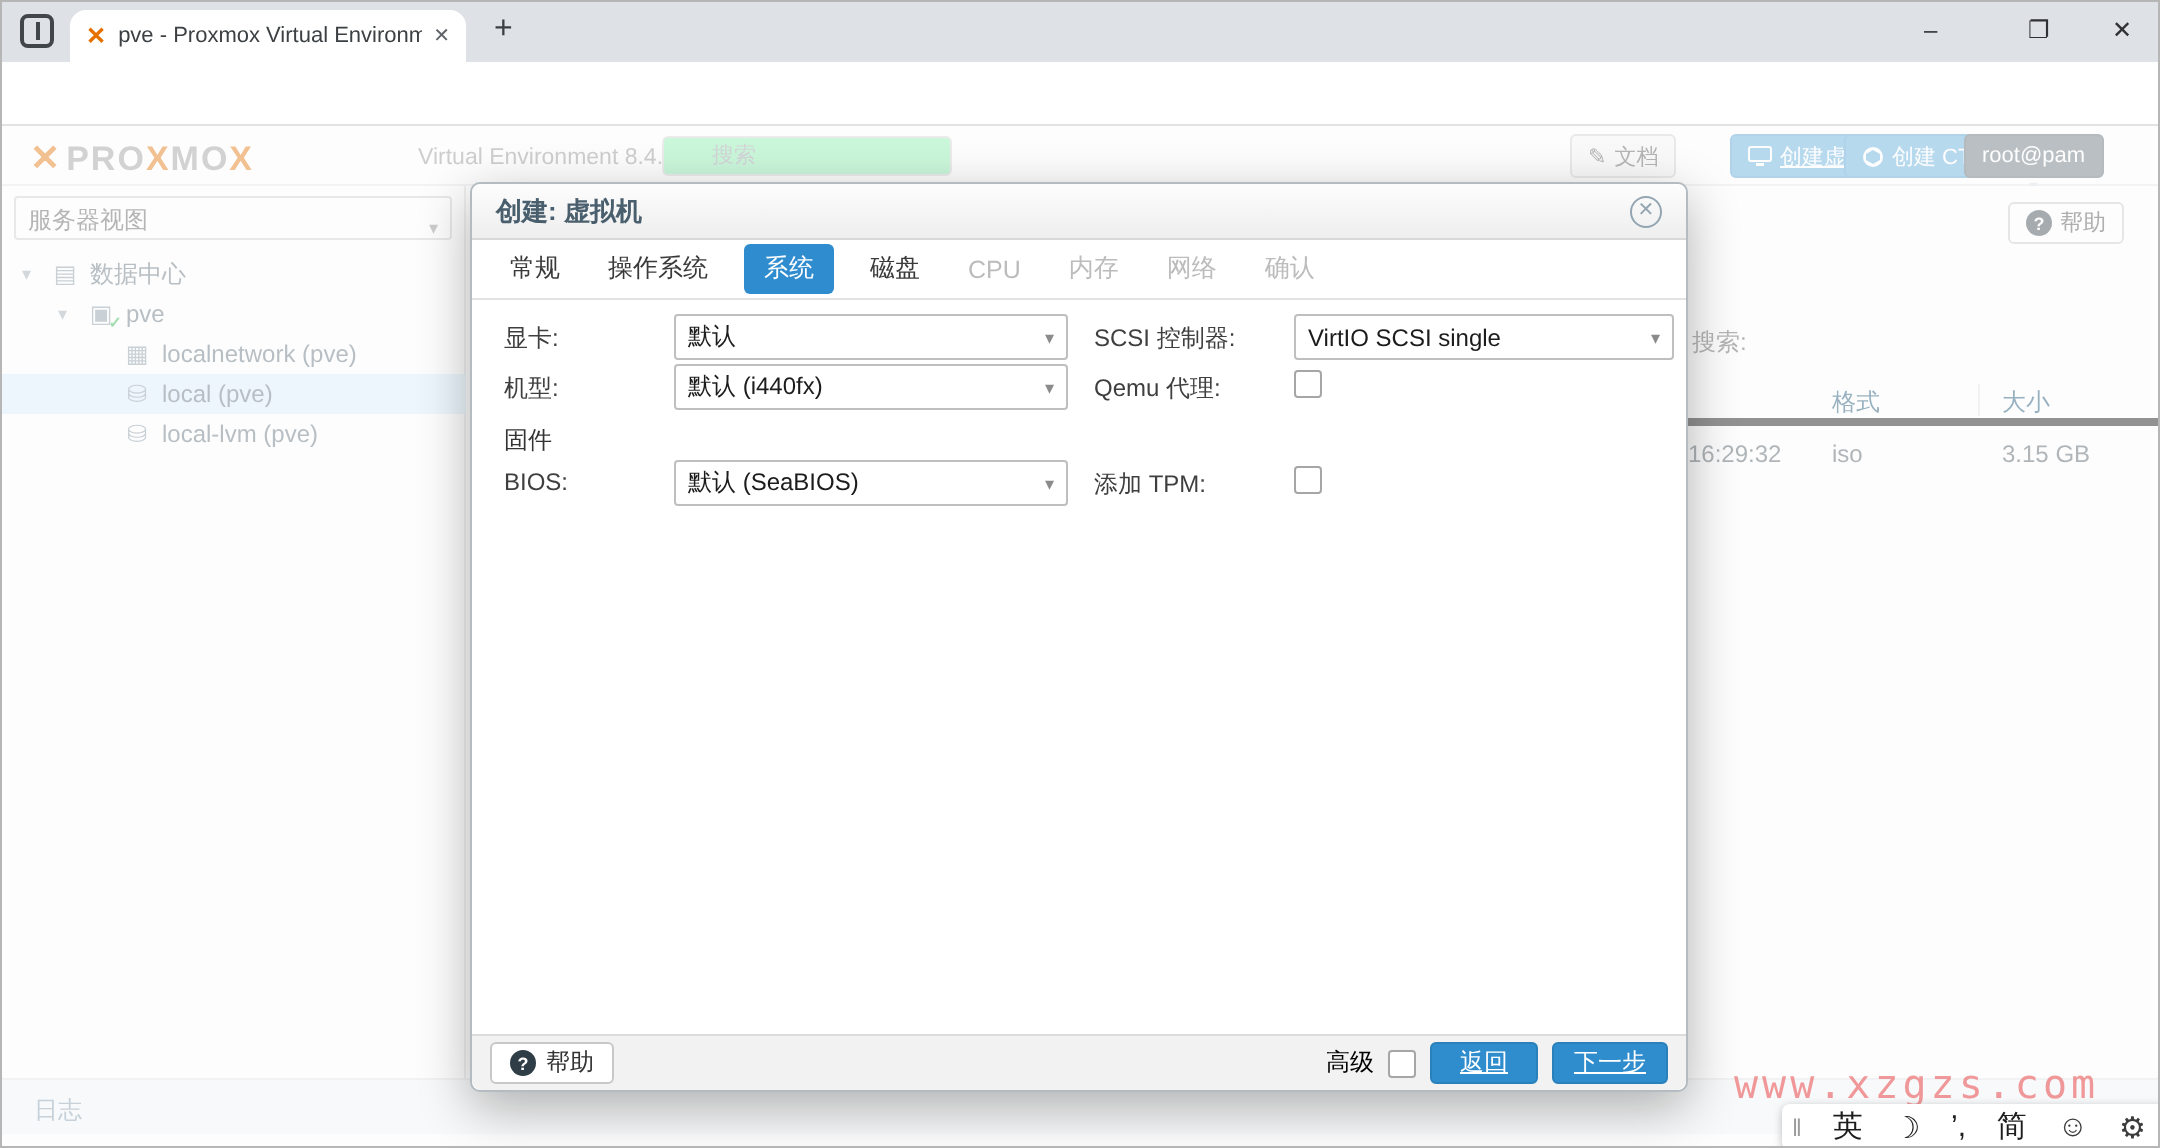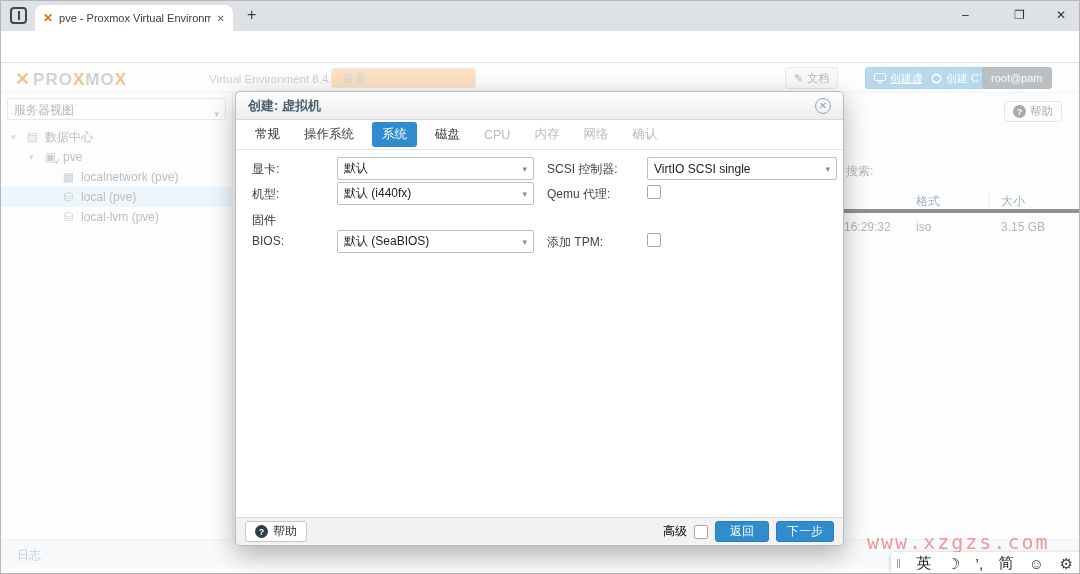--- a/index.html
+++ b/index.html
@@ -33,21 +33,21 @@
   .avatar .dot { position:absolute; right:-2px; top:-2px; width:7px; height:7px; border-radius:50%; background:#e13b30; border:1px solid #fff; }
   .copilot { position:absolute; left:1051px; top:37px; width:18px; height:18px; border-radius:50%; background:conic-gradient(#6a5cff,#2fb9f8,#37d39a,#ffb23e,#ff5ca0,#6a5cff); }
 
   
   .app { position:absolute; left:0; top:62px; width:1080px; height:512px; background:#fff; }
   .pve-header { position:absolute; left:0; top:0; width:1080px; height:30px; background:#fff; border-bottom:1px solid #e8e8e8; }
   .logo { position:absolute; left:14px; top:5px; font-weight:bold; font-size:17px; letter-spacing:1px; color:#9a9a9a; }
   .logo .ox { color:#e57000; }
   .logo .mark { font-size:18px; margin-right:2px; }
   .logo-sub { position:absolute; left:208px; top:10px; font-size:11.5px; color:#8f8f8f; white-space:nowrap; }
-  .hsearch { position:absolute; left:330px; top:5px; width:145px; height:20px; border:1px solid #d5d5d5; border-radius:3px; font-size:11px; padding:0 11px; color:#444; background:#fdba74; }
+  .hsearch { position:absolute; left:330px; top:5px; width:145px; height:20px; border:1px solid #d5d5d5; border-radius:3px; font-size:11px; padding:0 24px; color:#444; background:#86efac; }
   .hbtn { position:absolute; top:4px; height:22px; border-radius:3px; font-size:11px; display:flex; align-items:center; gap:4px; padding:0 8px; white-space:nowrap; }
   .hbtn.light { background:#f5f5f5; border:1px solid #cfcfcf; color:#555; }
   .hbtn.blue { background:#58a9dc; color:#fff; border:1px solid #4b9bd0; }
   .hbtn.dark { background:#5d6b75; color:#fff; border:1px solid #51606a; }
   .hbtn svg { display:block; }
 
   .sidebar { position:absolute; left:0; top:30px; width:232px; height:446px; background:#fff; border-right:1px solid #e0e0e0; }
   .viewsel { position:absolute; left:6px; top:5px; width:219px; height:22px; border:1px solid #cccccc; border-radius:2px; background:#fff; display:flex; align-items:flex-end; padding:0 6px; font-size:12px; color:#555; }
   .viewsel .arrow { margin-left:auto; }
   .tree { position:absolute; left:0; top:34px; width:232px; }
@@ -90,21 +90,21 @@
   .combo { position:absolute; height:23px; border:1px solid #bfbfbf; border-radius:2px; background:#fff; display:flex; align-items:center; padding:0 6px; font-size:12px; color:#1c1c1c; }
   .combo .arrow { margin-left:auto; }
   .arrow { font-size:9px; color:#8b8b8b; }
   .checkbox { position:absolute; width:14px; height:14px; border:1px solid #a6a6a6; border-radius:2px; background:#fff; }
   .sect { position:absolute; font-size:12px; color:#333; }
   .dlg-foot { position:absolute; left:0; bottom:0; width:100%; height:28px; background:#f2f2f2; border-top:1px solid #dcdcdc; border-radius:0 0 5px 5px; display:flex; align-items:center; padding:0 9px; gap:7px; }
   .fhelp { height:21px; border:1px solid #c8c8c8; border-radius:3px; background:#fff; display:flex; align-items:center; gap:5px; padding:0 9px; font-size:12px; color:#333; }
   .fspacer { flex:1; }
   .advlbl { font-size:12px; color:#000000; }
   .fcheck { width:14px; height:14px; border:1px solid #a6a6a6; border-radius:2px; background:#fff; }
-  .bluebtn { height:21px; min-width:54px; background:#2f8dcd; border:1px solid #2a80bb; border-radius:3px; color:#fff; font-size:12px; display:flex; align-items:center; justify-content:center; padding:0 10px; }
+  .bluebtn { height:21px; min-width:54px; background:#2f8dcd; border:1px solid #2a80bb; border-radius:3px; color:#fff; font-size:12px; display:flex; align-items:center; justify-content:center; padding:0 10px;text-decoration:underline; }
 
   
   .watermark { position:absolute; left:866px; top:529px; z-index:20; font-family:"DejaVu Sans Mono", monospace; font-size:20px; letter-spacing:2px; color:rgba(238,135,135,0.85); white-space:nowrap; }
   .imebar { position:absolute; left:890px; top:551px; width:190px; height:23px; background:#fff; border-radius:4px 0 0 4px; box-shadow:0 1px 4px rgba(0,0,0,.25); z-index:21; display:flex; align-items:center; justify-content:space-between; padding:0 8px 0 5px; }
   .imebar span { font-size:15px; color:#1d1d1d; }
   .imebar .handle { font-size:12px; color:#9a9a9a; }
   .imebar .gear, .imebar .smile { color:#3c3c3c; }
   ::placeholder { color:#9aa0a6; opacity:1; }
   input { outline:none; }
 </style>

